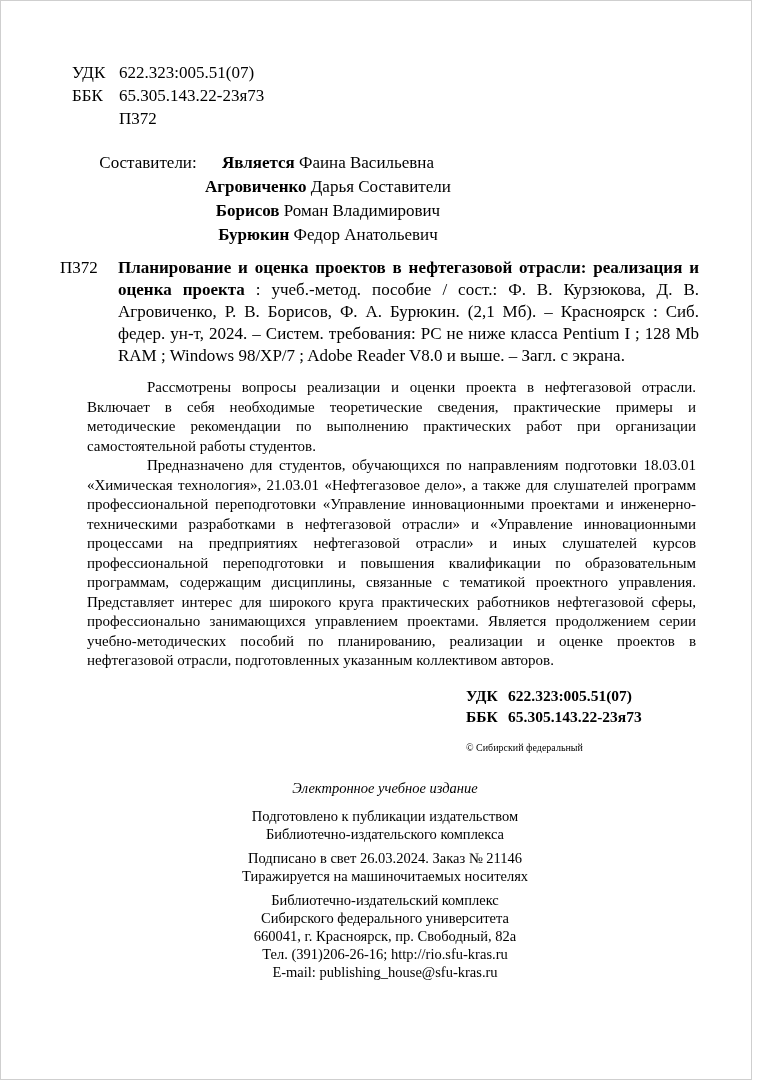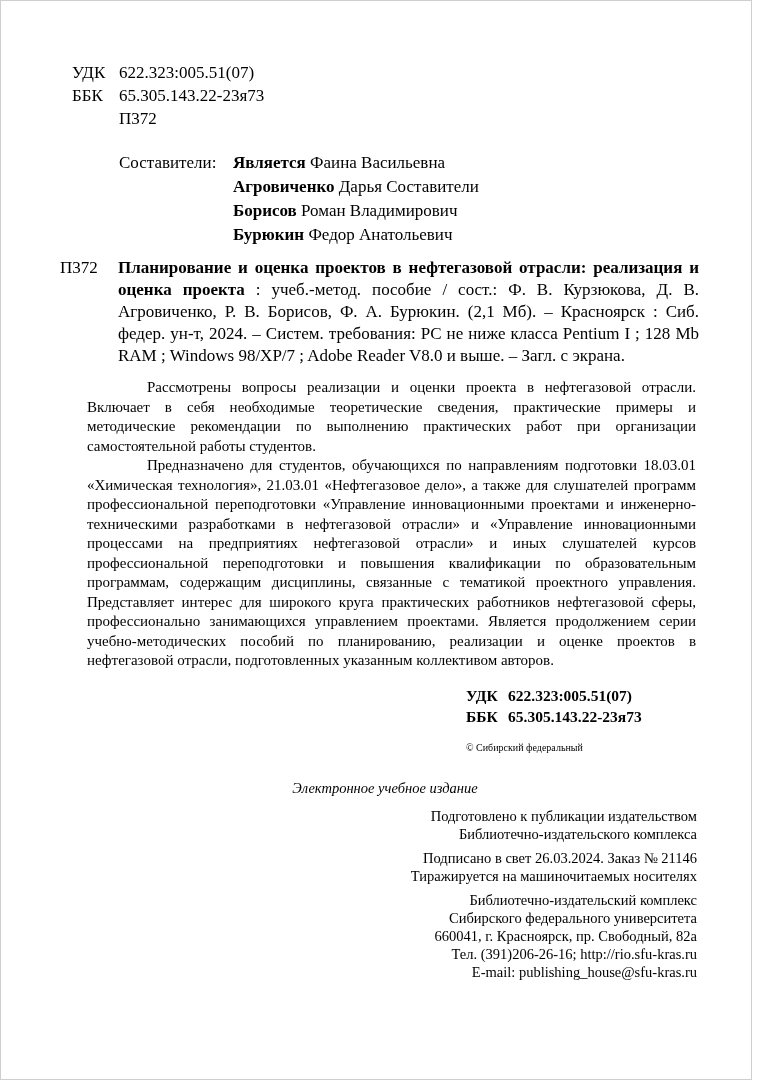--- a/index.html
+++ b/index.html
@@ -12,42 +12,42 @@
     font-family: "Liberation Serif", "DejaVu Serif", serif;
     color: #000000;
     overflow: hidden;
   }
 
   
   .top-codes { margin: 60px 0 0 71px; font-size: 17px; line-height: 23px; }
   .top-codes .lbl { display: inline-block; width: 47px; }
 
   
-  .compilers { display: flex; margin: 21px 0 0 118px; font-size: 17px; line-height: 24px; }
+  .compilers { display: flex; margin: 21px 0 0 90px; font-size: 17px; line-height: 24px; text-align: center; }
   .comp-label { flex: 0 0 114px; }
   .comp-names b { font-weight: bold; }
 
   
   .catalog { position: relative; margin: 10px 52px 0 59px; font-size: 17px; line-height: 22px; }
   .catalog-code { position: absolute; left: 0; top: 0; }
   .catalog-text { margin: 0 0 0 58px; text-align: justify; }
   .catalog-text b { font-weight: bold; }
 
   
   .annotation { margin: 11px 55px 8px 86px; font-size: 15px; line-height: 19.5px; text-align: justify; }
   .annotation p { margin: 0; text-indent: 60px; }
 
   
   .bottom-codes { margin: 14px 0 0 465px; font-size: 15.5px; line-height: 21px; font-weight: bold; }
   .bottom-codes .lbl { display: inline-block; width: 42px; }
   .copyright { margin: 10px 16px 0 465px; font-size: 10px; line-height: 21px; }
 
   
   .colophon { margin: 21px 54px 0 72px; text-align: center; font-size: 14.5px; line-height: 18px; }
-  .colophon .group { margin-top: 6px; text-align: right; }
+  .colophon .group { margin-top: 6px; }
   .edition { font-style: italic; margin-bottom: 10px; text-align: center; }
 </style>
 </head>
 <body>
 
 <div class="page">
 
   <div class="top-codes">
     <div><span class="lbl">УДК</span><span>622.323:005.51(07)</span></div>
     <div><span class="lbl">ББК</span><span>65.305.143.22-23я73</span></div>

